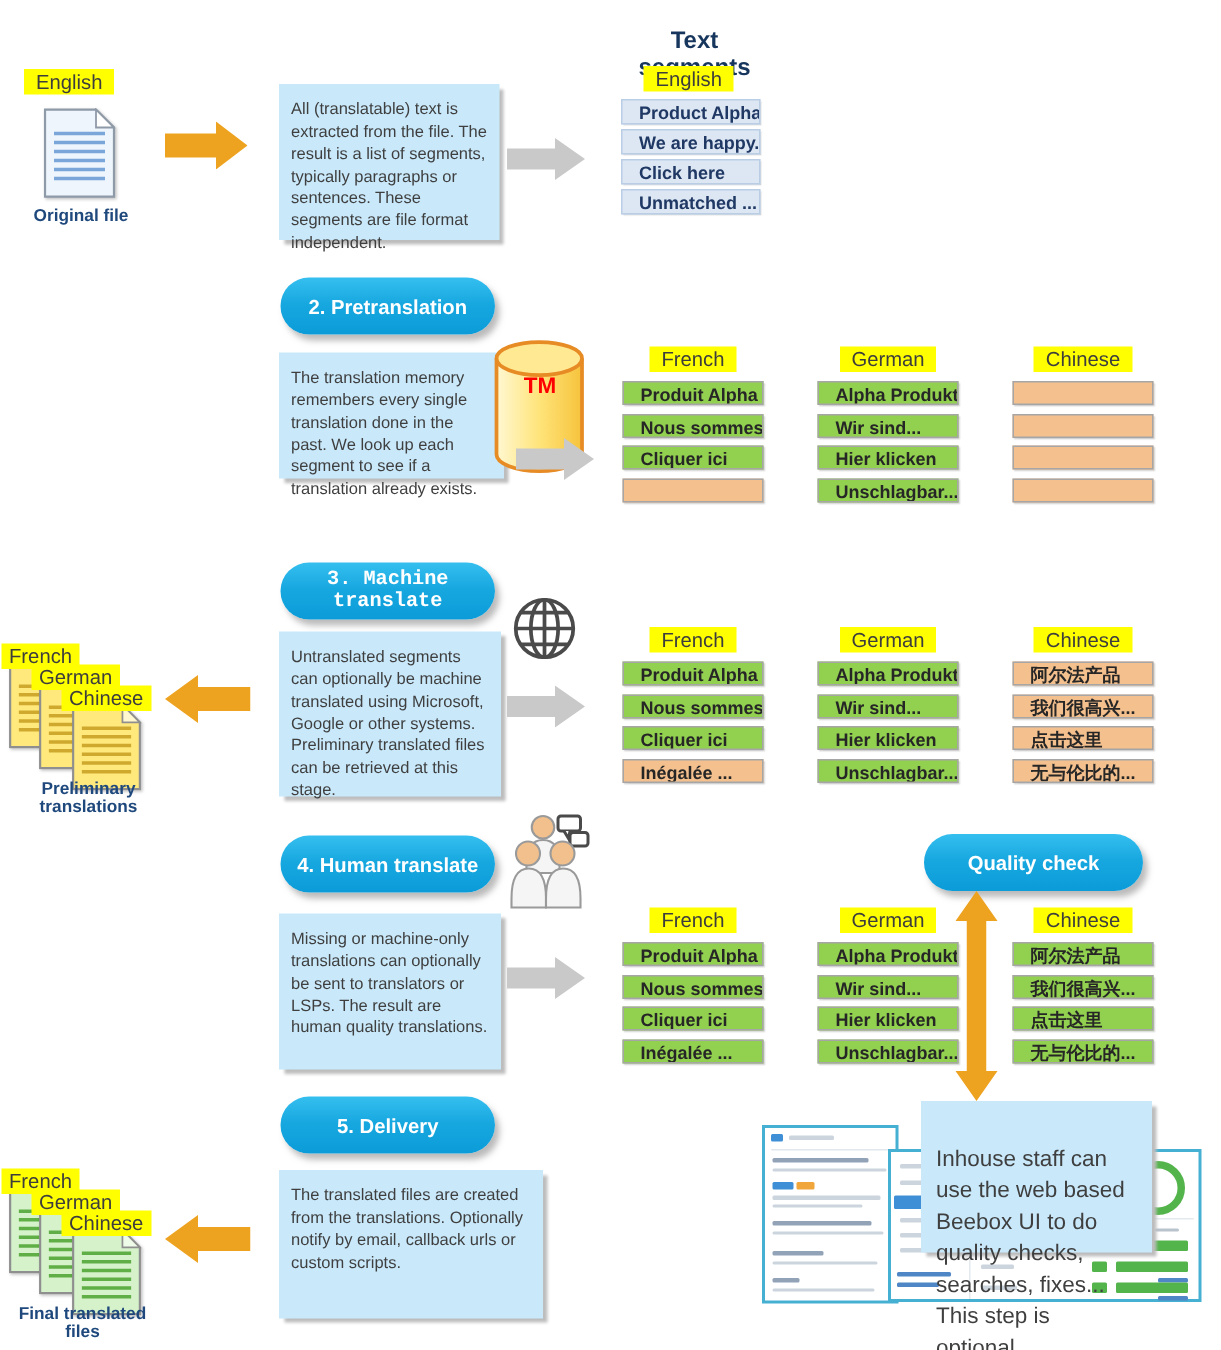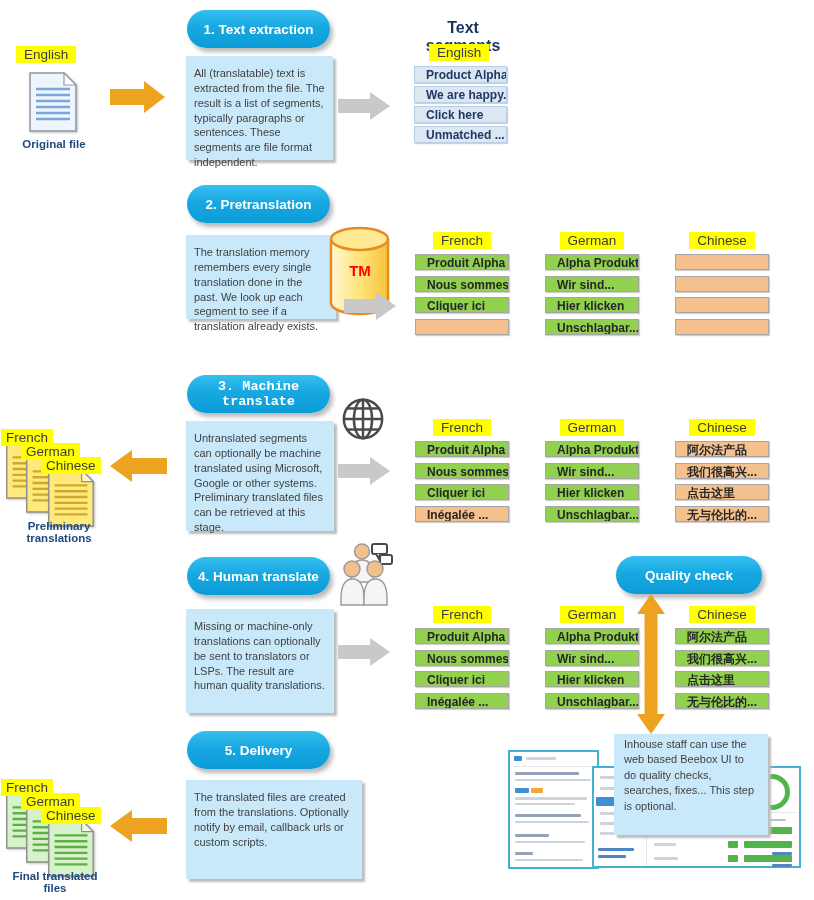--- a/index.html
+++ b/index.html
@@ -48,22 +48,22 @@
   .doc-y .doc-lines{stroke:#cfa92e;}
   .doc-g .doc-body{fill:#d6f2cb;stroke:#8f8f8f;}
   .doc-g .doc-fold{fill:#effbe9;stroke:#8f8f8f;}
   .doc-g .doc-lines{stroke:#5fae46;}
   .doc{filter:drop-shadow(1.5px 1.5px 1px rgba(0,0,0,.25));}
 
   
   .tm-label{position:absolute;color:#ff0000;font-weight:bold;font-size:15px;}
 
   
-  .note{position:absolute;background:#c9e9fb;color:#3f3f3f;font-size:11px;line-height:1.4;
-    padding:3px 10px;box-sizing:border-box;box-shadow:3px 3px 2px #bdbdbd;z-index:6;}
+  .note{position:absolute;background:#c9e9fb;color:#3f3f3f;font-size:15px;line-height:1.4;
+    padding:28px 10px;box-sizing:border-box;box-shadow:3px 3px 2px #bdbdbd;z-index:6;}
 
   
   .shot{position:absolute;background:#fff;border:2px solid #45b0d2;box-sizing:border-box;}
   .bar{position:absolute;height:3px;border-radius:1px;background:#ccd5de;}
   .bar-dark{background:#92a3b8;}
   .chip{position:absolute;border-radius:1px;}
   .chip-blue{background:#3f8fd6;}
   .chip-orange{background:#f0a63a;}
   .chip-green{background:#54b44c;}
   .donut{position:absolute;width:26px;height:26px;border:5px solid #54b44c;border-radius:50%;box-sizing:content-box;}
@@ -80,21 +80,20 @@
     <path class="doc-body" d="M1 1 H35 L47 13 V59 H1 Z"></path>
     <path class="doc-fold" d="M35 1 V13 H47 Z"></path>
     <path class="doc-lines" d="M7 17 H41 M7 23 H41 M7 29 H41 M7 35 H41 M7 41 H41 M7 47 H41"></path>
   </svg>
   <div class="cap" style="left:0;top:138px;width:108px;">Original file</div>
 
   <svg class="abs" style="left:110px;top:81px;" width="55" height="32" viewBox="0 0 55 32">
     <polygon points="0,8 34,8 34,0 55,16 34,32 34,24 0,24" fill="#eea320"></polygon>
   </svg>
 
-  <div class="btn-pill" style="left:187px;top:10px;">1. Text extraction</div>
   <div class="desc" style="left:186px;top:56px;width:147px;height:104px;">All (translatable) text is extracted from the file. The result is a list of segments, typically paragraphs or sentences. These segments are file format independent.</div>
 
   <svg class="abs" style="left:338px;top:92px;" width="52" height="28" viewBox="0 0 52 28">
     <polygon points="0,7 32,7 32,0 52,14 32,28 32,21 0,21" fill="#c9c9c9"></polygon>
   </svg>
 
   <div class="head" style="left:408px;top:19px;width:110px;">Text segments</div>
   <span class="hl abs" style="left:429px;top:44px;">English</span>
   <div class="abs" style="left:413px;top:66px;">
     <div class="seg seg-blue">Product Alpha</div>
@@ -110,21 +109,21 @@
     <defs>
       <linearGradient id="cyl" x1="0" y1="0" x2="1" y2="0">
         <stop offset="0" stop-color="#fff8d2"></stop>
           <stop offset="0.5" stop-color="#ffe47a"></stop>
           <stop offset="1" stop-color="#f6c33c"></stop>
       </linearGradient>
     </defs>
     <path d="M3 13 V77 A28.5 11 0 0 0 60 77 V13" fill="url(#cyl)" stroke="#e78b24" stroke-width="2.5"></path>
     <ellipse cx="31.5" cy="13" rx="28.5" ry="11" fill="#ffe993" stroke="#e78b24" stroke-width="2.5"></ellipse>
   </svg>
-  <span class="tm-label" style="left:344px;top:249px;width:32px;text-align:center;margin-top:13px;">TM</span>
+  <span class="tm-label" style="left:344px;top:249px;width:32px;text-align:center;">TM</span>
 
   <svg class="abs" style="left:344px;top:292px;" width="52" height="28" viewBox="0 0 52 28">
     <polygon points="0,7 32,7 32,0 52,14 32,28 32,21 0,21" fill="#c9c9c9"></polygon>
   </svg>
 
   <div class="cols" style="top:231px;">
       <div class="lang-col">
         <div class="lang-label-row"><span class="hl">French</span></div>
         <div class="seg seg-green">Produit Alpha</div>
         <div class="seg seg-green">Nous sommes...</div>

